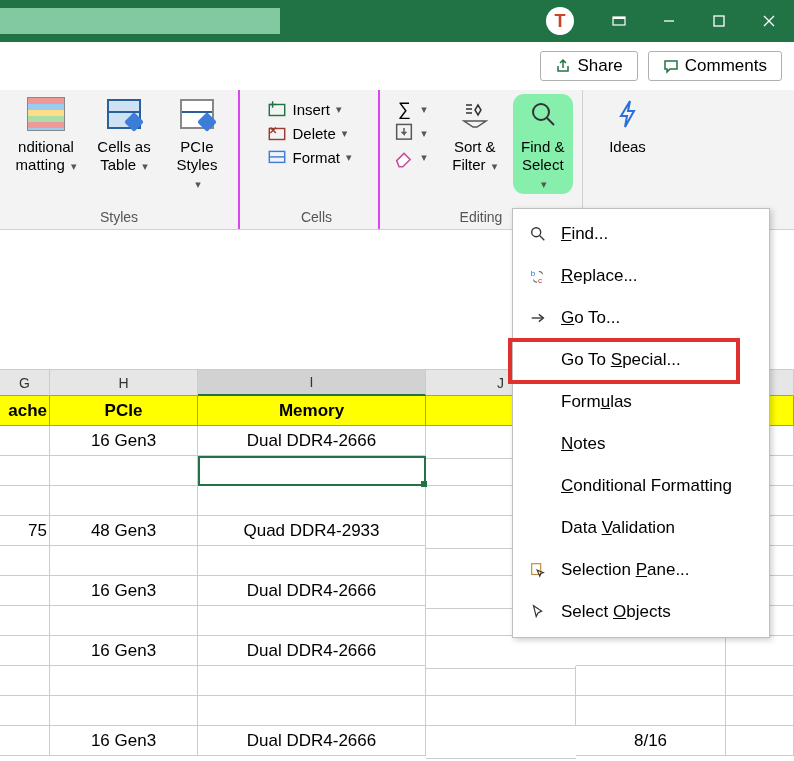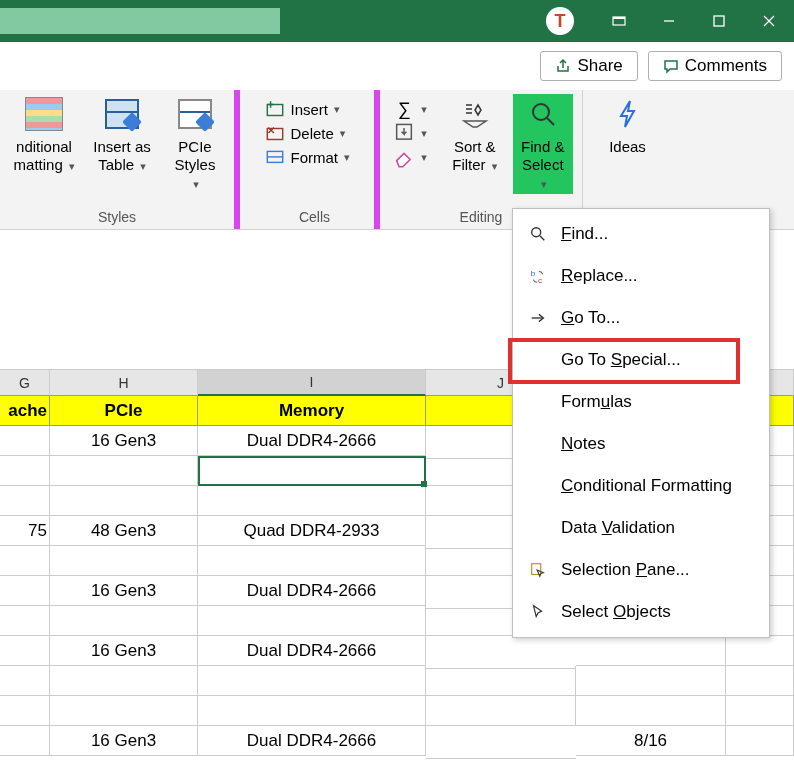--- a/index.html
+++ b/index.html
@@ -13,28 +13,28 @@
   .title-btn { width: 50px; height: 42px; display:flex; align-items:center; justify-content:center; color:#fff; }
   .title-btn svg { width: 14px; height: 14px; }
 
   
   .subbar { height: 48px; display:flex; align-items:center; justify-content:flex-end; padding-right: 12px; gap:10px; }
   .subbar .btn { border:1px solid #b0b0b0; border-radius:3px; padding:4px 14px; font-size:17px; display:flex; align-items:center; gap:6px; background:#fff; }
   .subbar .btn svg { width:16px; height:16px; color:#217346; }
 
   
   .ribbon { height: 140px; background:#f3f3f3; border-bottom:1px solid #d0d0d0; display:flex; position:relative; }
-  .ribbon-group { display:flex; flex-direction:column; align-items:center; justify-content:flex-start; padding:4px 8px 0 8px; border-right:6px solid #d946ef; height:100%; }
+  .ribbon-group { display:flex; flex-direction:column; align-items:center; justify-content:flex-start; padding:4px 8px 0 8px; border-right:2px solid #d946ef; height:100%; }
   .ribbon-group.no-border { border-right:none; }
   .group-label { font-size:14px; color:#555; position:absolute; bottom:4px; text-align:center; }
   .ribbon-group .inner { display:flex; gap:8px; align-items:flex-start; }
 
   .big-btn { display:flex; flex-direction:column; align-items:center; padding:2px 4px; font-size:15px; line-height:1.2; text-align:center; width:70px; }
   .big-btn.narrow { width:60px; }
-  .big-btn.active { background:#22c55e; }
+  .big-btn.active { background:#86efac;border-radius:11px; }
   .big-icon { width:40px; height:36px; margin-bottom:6px; display:flex; align-items:center; justify-content:center; position:relative; }
 
   .small-row { display:flex; flex-direction:column; gap:2px; padding-top:4px; }
   .small-btn { display:flex; align-items:center; gap:4px; font-size:15px; padding:2px 4px; }
   .small-icon { width:22px; height:18px; display:flex; align-items:center; justify-content:center; }
 
   .dd { font-size:11px; color:#555; margin-left:2px; }
 
   
   .sheet-area { position:absolute; top:230px; left:0; right:0; bottom:0; }
@@ -130,21 +130,21 @@
           </div>
         <span>nditional</span>
         <span><span>matting</span> <span class="dd">▾</span></span>
       </div>
       <div class="big-btn">
         <div class="big-icon">
             <div class="table-icon">
               <div class="brush-icon"></div>
             </div>
           </div>
-        <span>Insert as</span>
+        <span>Cells as</span>
         <span><span>Table</span> <span class="dd">▾</span></span>
       </div>
       <div class="big-btn narrow">
         <div class="big-icon">
             <div class="table-icon" style="border-color:#888; background:#fff;">
               <div class="brush-icon"></div>
             </div>
           </div>
         <span>PCIe</span>
         <span><span>Styles</span> <span class="dd">▾</span></span>

